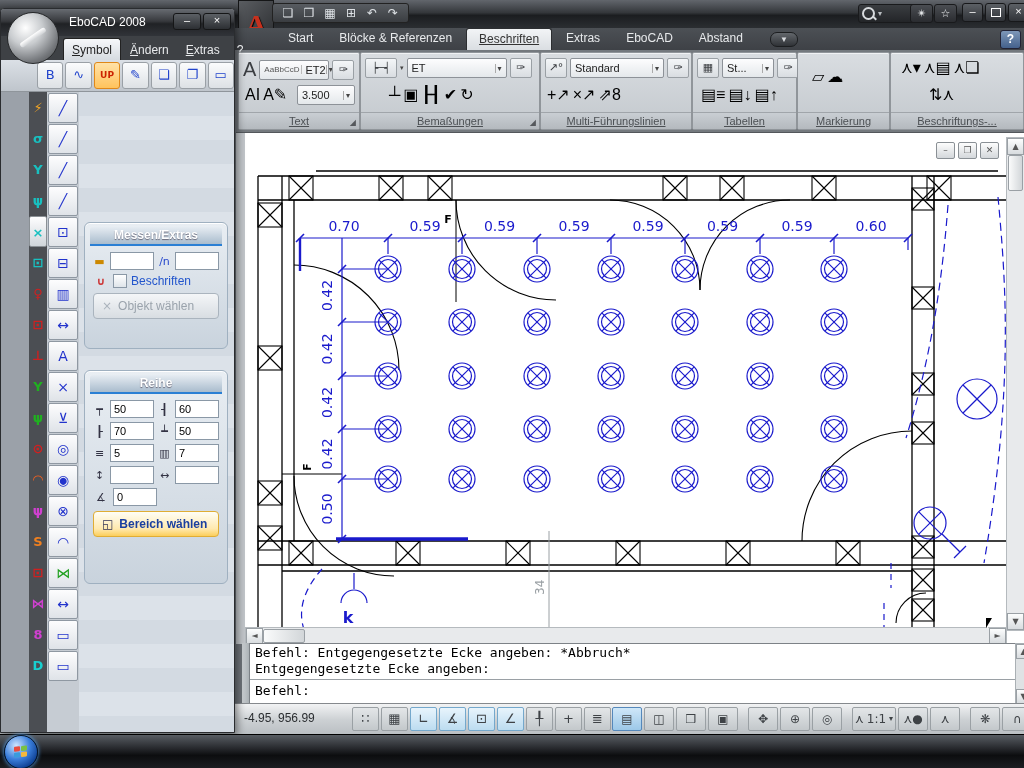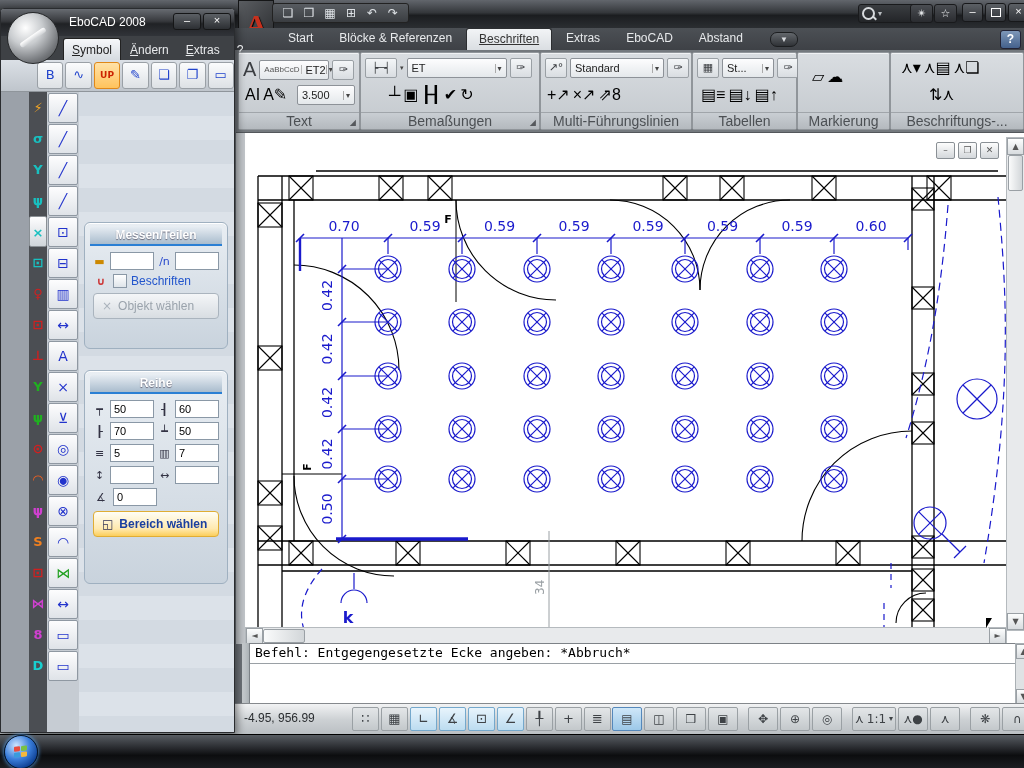--- a/index.html
+++ b/index.html
@@ -42,21 +42,21 @@
   
   .biglogo{left:238px;top:0px;width:34px;height:48px;background:linear-gradient(135deg,#5a5d61,#26282b);
     border:1px solid #151617;display:flex;align-items:center;justify-content:center;}
   .bigA{color:#c6311e;font-size:30px;font-weight:bold;font-family:"Liberation Serif",serif;
     text-shadow:1px 1px 1px #000;}
   
   .ribbon{left:0;top:50px;width:1024px;height:82px;background:#74797e;}
   .panel{position:absolute;top:2px;height:76px;background:linear-gradient(#d9dde1,#c3c8cd);
     border:1px solid #90959a;border-radius:2px;box-shadow:inset 0 1px 0 #f0f2f4;}
   .pfoot{position:absolute;left:0;right:0;bottom:0;height:16px;background:linear-gradient(#c9ced3,#b4b9be);
-    border-top:1px solid #a0a5aa;font-size:14px;color:#4c5054;text-align:center;line-height:16px;}
+    border-top:1px solid #a0a5aa;font-size:11px;color:#4c5054;text-align:center;line-height:16px;text-decoration:underline;}
   .launcher{position:absolute;right:3px;bottom:2px;font-size:8px;color:#55585c;}
   .prow{position:absolute;display:flex;align-items:center;gap:3px;}
   .ric{background:linear-gradient(#f4f6f8,#d9dde1);border:1px solid #9aa0a5;border-radius:2px;
     text-align:center;color:#3b3e42;font-family:"DejaVu Sans",sans-serif;}
   .ric.s{width:20px;height:18px;font-size:11px;line-height:18px;}
   .combo{height:18px;background:linear-gradient(#fdfdfe,#e4e8eb);border:1px solid #8d9298;
     border-radius:2px;display:flex;align-items:center;font-size:11px;color:#222;padding:0 2px 0 4px;}
   .combo .arr{margin-left:auto;font-size:8px;color:#444;padding:0 2px;border-left:1px solid #aaa;}
   .preview{font-size:8px;color:#555;border-right:1px solid #bbb;padding-right:2px;margin-right:3px;}
   
@@ -724,21 +724,23 @@
       <span class="thumb" style="left:17px;top:1px;width:40px;height:12px;"></span>
       <span class="sbtn" style="right:0;top:0;width:15px;height:14px;line-height:14px;">►</span>
     </div>
   </div>
   <div class="abs cursor-arrow"></div>
 
   <div class="abs cmd">
     <div class="cmd-drag"></div>
     <div class="cmd-text">
       <div class="cmd-line">Befehl: Entgegengesetzte Ecke angeben: *Abbruch*</div>
+      <div class="cmd-line">Entgegengesetzte Ecke angeben:</div>
       <div class="cmd-sep ni"></div>
+      <div class="cmd-line">Befehl:</div>
     </div>
     <div class="cmd-scroll">
       <span class="sbtn" style="left:0;top:0;width:13px;height:13px;line-height:13px;">▲</span>
       <span class="sbtn" style="left:0;bottom:0;width:13px;height:13px;line-height:13px;">▼</span>
     </div>
   </div>
 
   <div class="abs status"></div>
   <div class="abs coords">-4.95, 956.99</div>
   <div class="abs stoggles">
@@ -898,21 +900,21 @@
           <span class="cb">◠</span>
           <span class="cb" style="color: rgb(32, 160, 32);">⋈</span>
           <span class="cb">↔</span>
           <span class="cb">▭</span>
           <span class="cb">▭</span>
         </div>
       <div class="ppanel">
 
 
         <div class="group" style="top:130px;height:125px;">
-          <div class="ghead">Messen/Teilen</div>
+          <div class="ghead">Messen/Extras</div>
           <div class="grow">
             <span class="gicon" style="color:#cc8800;">▬</span>
             <input class="ginput" value="" style="">
             <span class="gicon" style="color:#2244cc;">∕n</span>
             <input class="ginput" value="" style="">
           </div>
           <div class="grow">
             <span class="gicon" style="color:#cc3333;font-weight:bold;">∪</span>
             <span class="chk"></span>
             <span class="chklabel">Beschriften</span>

